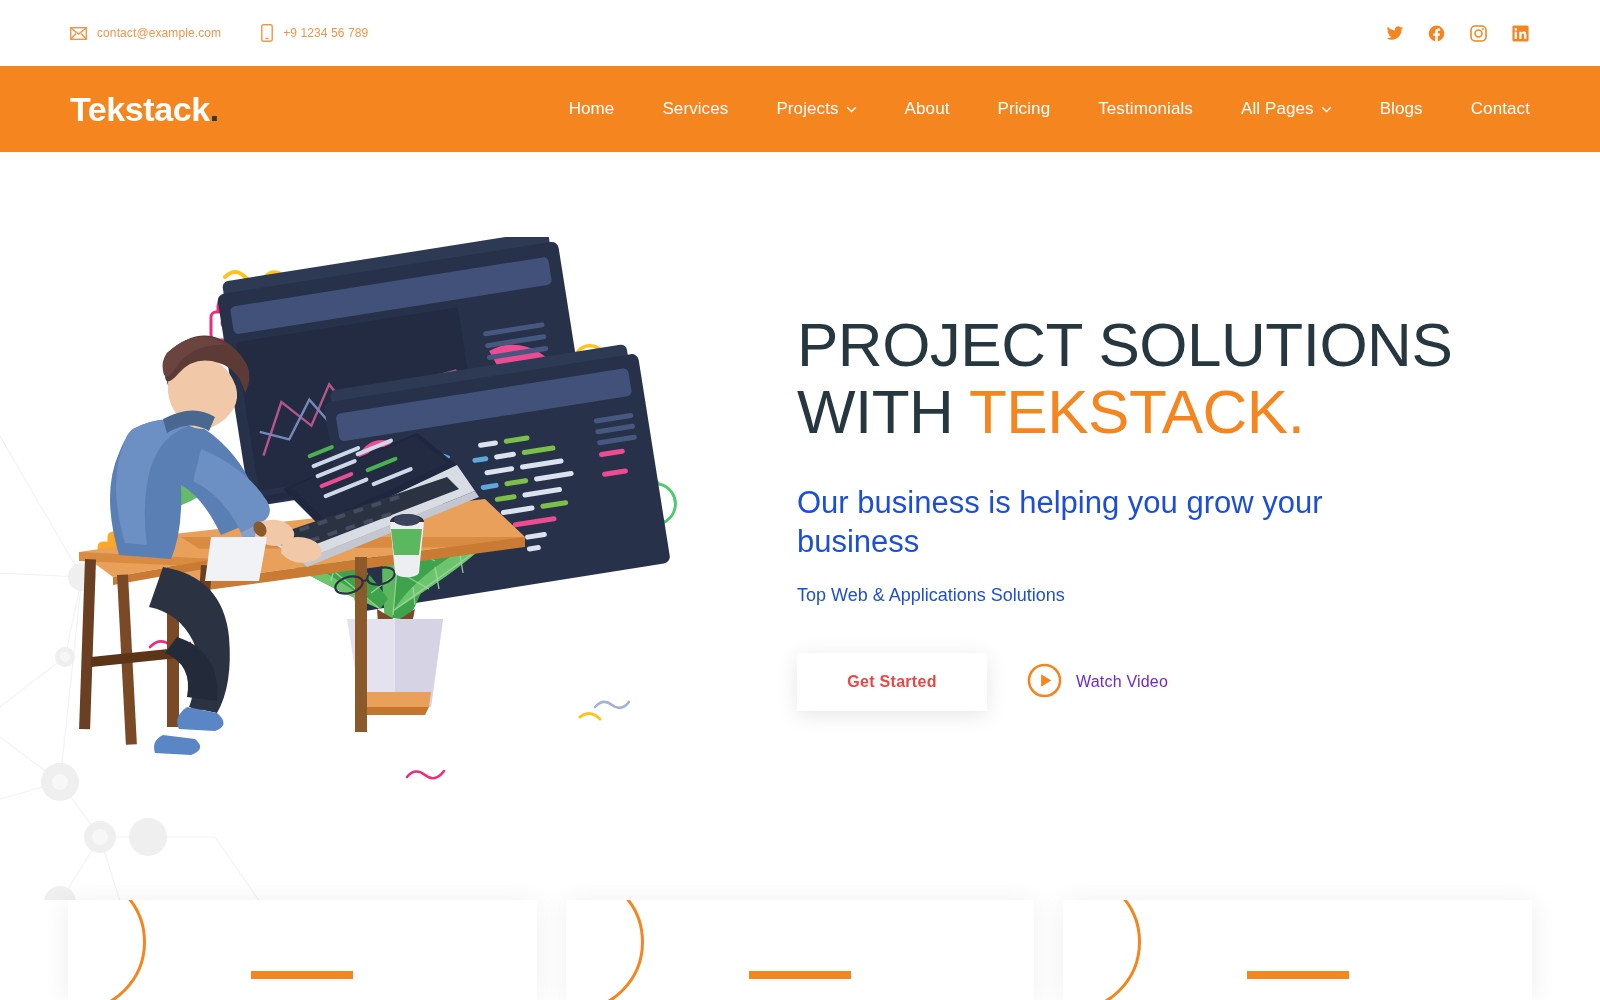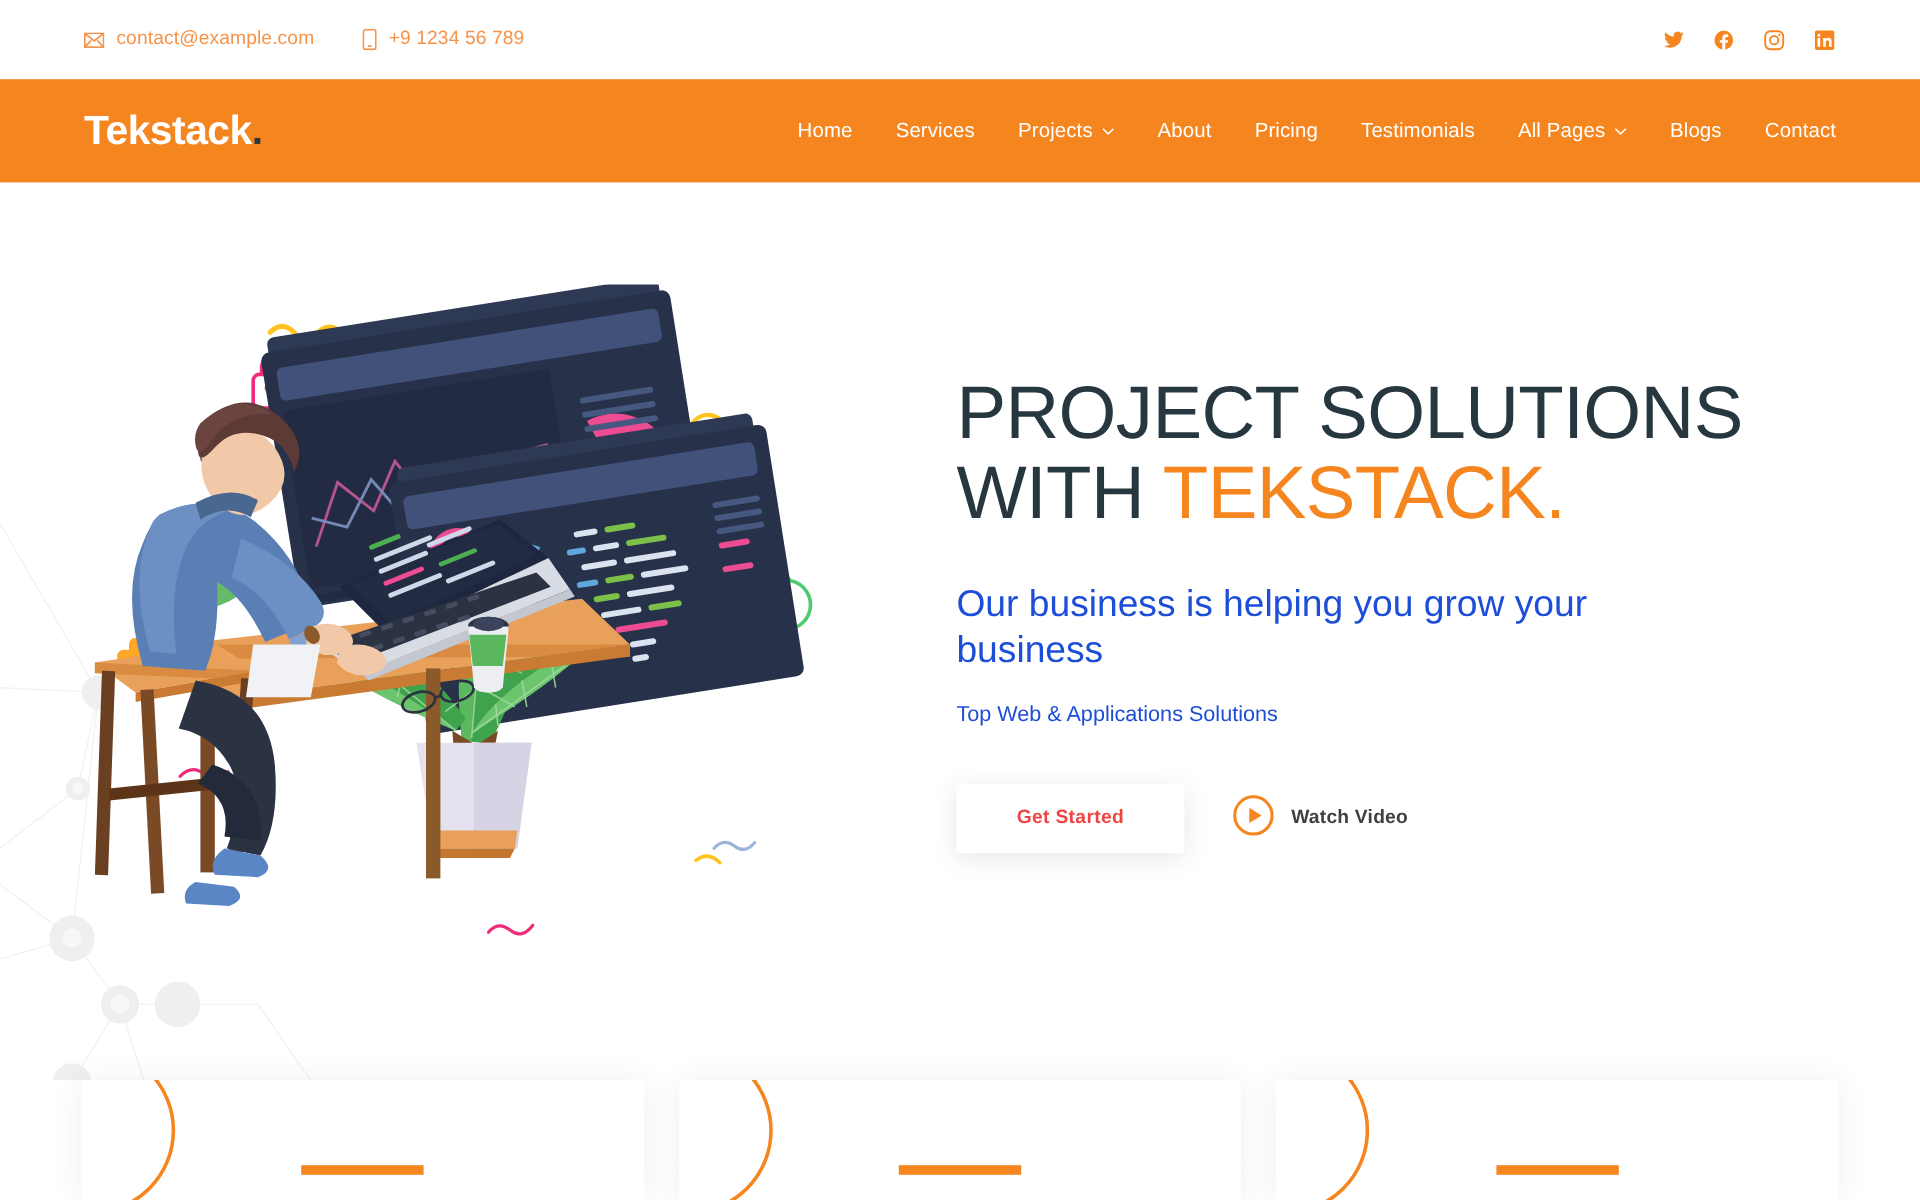--- a/index.html
+++ b/index.html
@@ -4,33 +4,33 @@
 <style>
   * { margin:0; padding:0; box-sizing:border-box; }
   html,body { width:1600px; height:1000px; overflow:hidden; background:#ffffff;
     font-family:"Liberation Sans", sans-serif; }
 
   
   .topbar { height:66px; background:#ffffff; display:flex; align-items:center;
     justify-content:space-between; padding:0 70px; }
   .topbar-left { display:flex; align-items:center; gap:40px; }
   .contact-item { display:flex; align-items:center; gap:10px; color:#F79348;
-    font-size:16px; letter-spacing:.1px; }
+    font-size:12px; letter-spacing:.1px; }
   .contact-item svg { display:block; }
   .topbar-right { display:flex; align-items:center; gap:22px; }
   .social { color:#F5851F; display:flex; align-items:center; justify-content:center;
     width:20px; height:20px; }
   .social svg { display:block; }
 
   
   .navbar { height:86px; background:#F5851F; display:flex; align-items:center;
     justify-content:space-between; padding:0 70px; position:relative; z-index:5; }
   .logo { font-size:34px; font-weight:700; color:#ffffff; letter-spacing:-.4px; }
   .logo .dot { color:#2b3a41; }
-  .nav-links { display:flex; gap:36px; }
+  .nav-links { display:flex; gap:48px; }
   .nav-link { color:#ffffff; font-size:17px; display:flex; align-items:center; gap:7px;
     letter-spacing:.1px; white-space:nowrap; cursor:pointer; }
   .caret { width:11px; height:7px; display:block; }
 
   
   .hero { position:relative; height:748px; background:#ffffff; overflow:hidden; }
   .net-bg { position:absolute; left:-30px; top:230px; width:290px; height:600px;
     opacity:.55; pointer-events:none; }
   .hero-inner { position:relative; height:100%; display:flex; align-items:flex-start;padding-left:26px; }
   .hero-art { position:absolute; left:55px; top:85px; width:700px; height:580px; }
@@ -42,21 +42,21 @@
     font-weight:400; max-width:600px; }
   .hero-small { margin-top:24px; font-size:18px; color:#1d4ed8; }
   .hero-actions { margin-top:47px; display:flex; align-items:center; gap:40px; }
   .btn-started { width:190px; height:58px; background:#ffffff; color:#ef4444;
     font-size:16px; font-weight:700; display:flex; align-items:center;
     justify-content:center; border:none; cursor:pointer;
     box-shadow:0 4px 22px rgba(0,0,0,.10); letter-spacing:.3px;
     font-family:"Liberation Sans", sans-serif; }
   .watch { display:flex; align-items:center; gap:14px; cursor:pointer; }
   .play-circle { width:35px; height:35px; }
-  .watch-label { color:#404040; font-size:16px; font-weight:700; letter-spacing:.2px; }
+  .watch-label { color:#6d28d9; font-size:16px; font-weight:400; letter-spacing:.2px; }
 
   
   .cards { position:absolute; left:0; top:900px; width:1600px; height:100px;
     display:flex; gap:29px; padding:0 68px; }
   .card { flex:1; background:#ffffff; position:relative; overflow:hidden;
     box-shadow:0 2px 26px rgba(0,0,0,.07); }
   .card-ring { position:absolute; left:-62px; top:-28px; width:140px; height:140px;
     border:3px solid #F5851F; border-radius:50%; }
   .card-bar { position:absolute; left:50%; transform:translateX(-50%); top:71px;
     width:102px; height:8px; background:#F5851F; }

